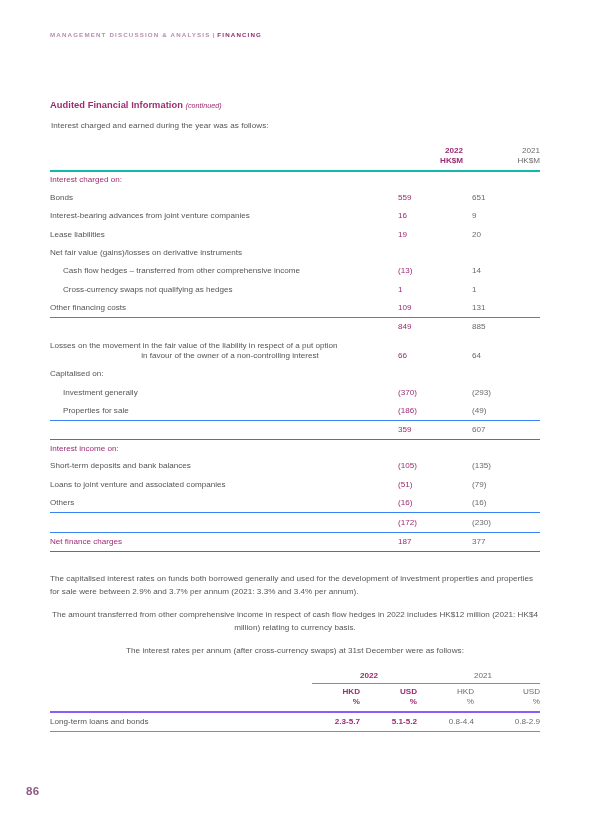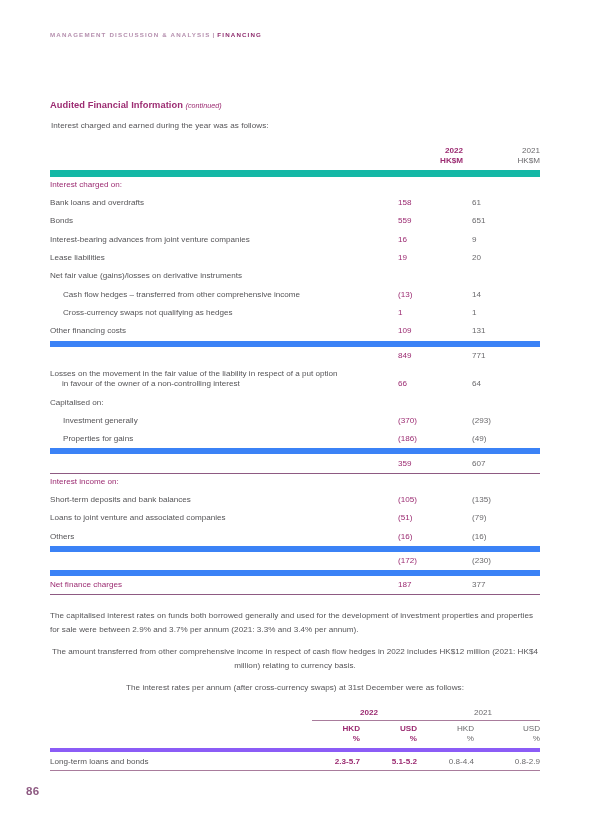--- a/index.html
+++ b/index.html
@@ -112,37 +112,37 @@
   tr.hdr th.h22 { color: #9c2c72; font-weight: 700; text-align: right; }
   tr.hdr th.h21 { color: #6b6a6d; font-weight: 400; text-align: right; }
 
   tr.row td { padding-top: 4.2px !important; padding-bottom: 4.2px !important; line-height: 10px; }
   tr.row.tight td { padding-top: 3.4px !important; padding-bottom: 3.4px !important; }
 
   td.hdrlabel { color: #9c2c72; font-weight: 700; }
   td.indent1 { padding-left: 13px !important; }
 
   
-  .rule-top td, .rule-top th { border-top: 7px solid #14b8a6; margin-left: 28px; }
-  .rule-bot td { border-bottom: 6px solid #3b82f6; }
+  .rule-top td, .rule-top th { border-top: 2px solid #14b8a6; margin-left: 28px; }
+  .rule-bot td { border-bottom: 1px solid #3b82f6; }
   .rule-bot-thick td { border-bottom: 1.6px solid #8e5a82; }
 
   .two-line { line-height: 10.6px; }
-  .two-line .l2 { display: block; padding-left: 12px; }
+  .two-line .l2 { display: block; padding-left: 12px; text-align: center; }
 
   
   .para {
     margin: 0;
     font-size: 8.1px;
     color: #555457;
     line-height: 13.2px;
     letter-spacing: 0.04px;
   }
   .para + .para { margin-top: 9.5px; text-align: center; }
-  .paras { margin-top: 14px; }
+  .paras { margin-top: 20px; }
 
   
   table.rates {
     border-collapse: collapse;
     width: 490px;
     table-layout: fixed;
     margin-top: 14px;
     font-size: 8.1px;
     color: #555457;
   }
@@ -164,21 +164,21 @@
     line-height: 10.3px;
     padding-top: 3px !important;
     padding-bottom: 3.5px !important;
     padding-right: 9px !important;
   }
   .rates .sub.s22 { color: #9c2c72; font-weight: 700; }
   .rates .sub.s21 { color: #6b6a6d; font-weight: 400; }
   .rates .sub span { display: block; }
 
   .rates tr.rrow td {
-    border-top: 4px solid #8b5cf6;
+    border-top: 2px solid #8b5cf6;
     border-bottom: 1px solid #a97c9c;
     padding-top: 4.5px !important;
     padding-bottom: 4.5px !important;
   }
   .rates .val { text-align: right; padding-right: 9px !important; white-space: nowrap; }
   .rates .val.v22 { color: #9c2c72; font-weight: 700; }
   .rates .val.v21 { color: #6b6a6d; font-weight: 400; }
   .rates .pad-r0 { padding-right: 0 !important; }
 
   
@@ -230,25 +230,20 @@
         </tr>
       </thead>
       <tbody>
 
         <tr class="row tight rule-top">
           <td class="hdrlabel">Interest charged on:</td>
           <td class="num cur"></td>
           <td class="num y21 prev"></td>
         </tr>
 
-        <tr class="row">
-          <td>Bank loans and overdrafts</td>
-          <td class="num cur">158</td>
-          <td class="num y21 prev">61</td>
-        </tr>
 
         <tr class="row">
           <td>Bonds</td>
           <td class="num cur">559</td>
           <td class="num y21 prev">651</td>
         </tr>
 
         <tr class="row">
           <td>Interest-bearing advances from joint venture companies</td>
           <td class="num cur">16</td>
@@ -281,21 +276,21 @@
 
         <tr class="row rule-bot">
           <td>Other financing costs</td>
           <td class="num cur">109</td>
           <td class="num y21 prev">131</td>
         </tr>
 
         <tr class="row">
           <td></td>
           <td class="num cur">849</td>
-          <td class="num y21 prev">771</td>
+          <td class="num y21 prev">885</td>
         </tr>
 
         <tr class="row">
           <td class="two-line">
             <span>Losses on the movement in the fair value of the liability in respect of a put option</span>
             <span class="l2">in favour of the owner of a non-controlling interest</span>
           </td>
           <td class="num cur">66</td>
           <td class="num y21 prev">64</td>
         </tr>
@@ -306,21 +301,21 @@
           <td class="num y21 prev"></td>
         </tr>
 
         <tr class="row">
           <td class="indent1">Investment generally</td>
           <td class="num cur">(370)</td>
           <td class="num y21 prev">(293)</td>
         </tr>
 
         <tr class="row rule-bot">
-          <td class="indent1">Properties for gains</td>
+          <td class="indent1">Properties for sale</td>
           <td class="num cur">(186)</td>
           <td class="num y21 prev">(49)</td>
         </tr>
 
         <tr class="row rule-bot-thick">
           <td></td>
           <td class="num cur">359</td>
           <td class="num y21 prev">607</td>
         </tr>
 

